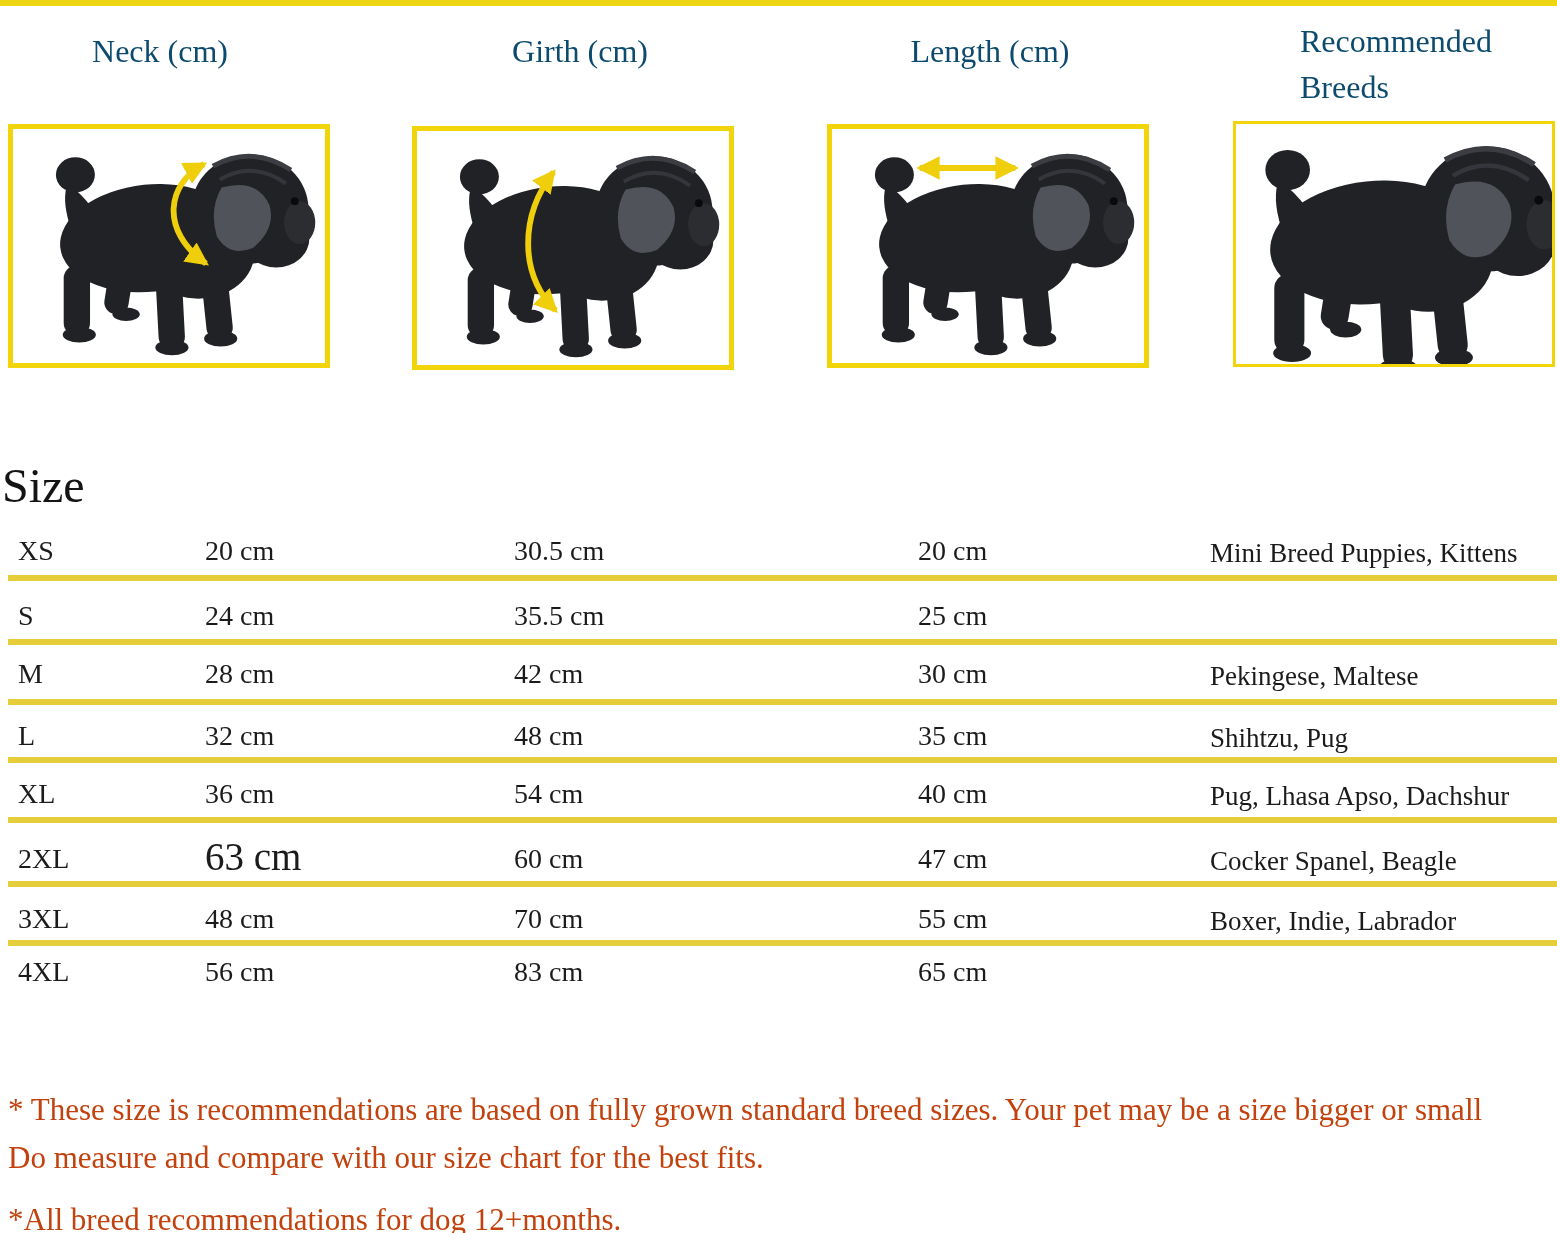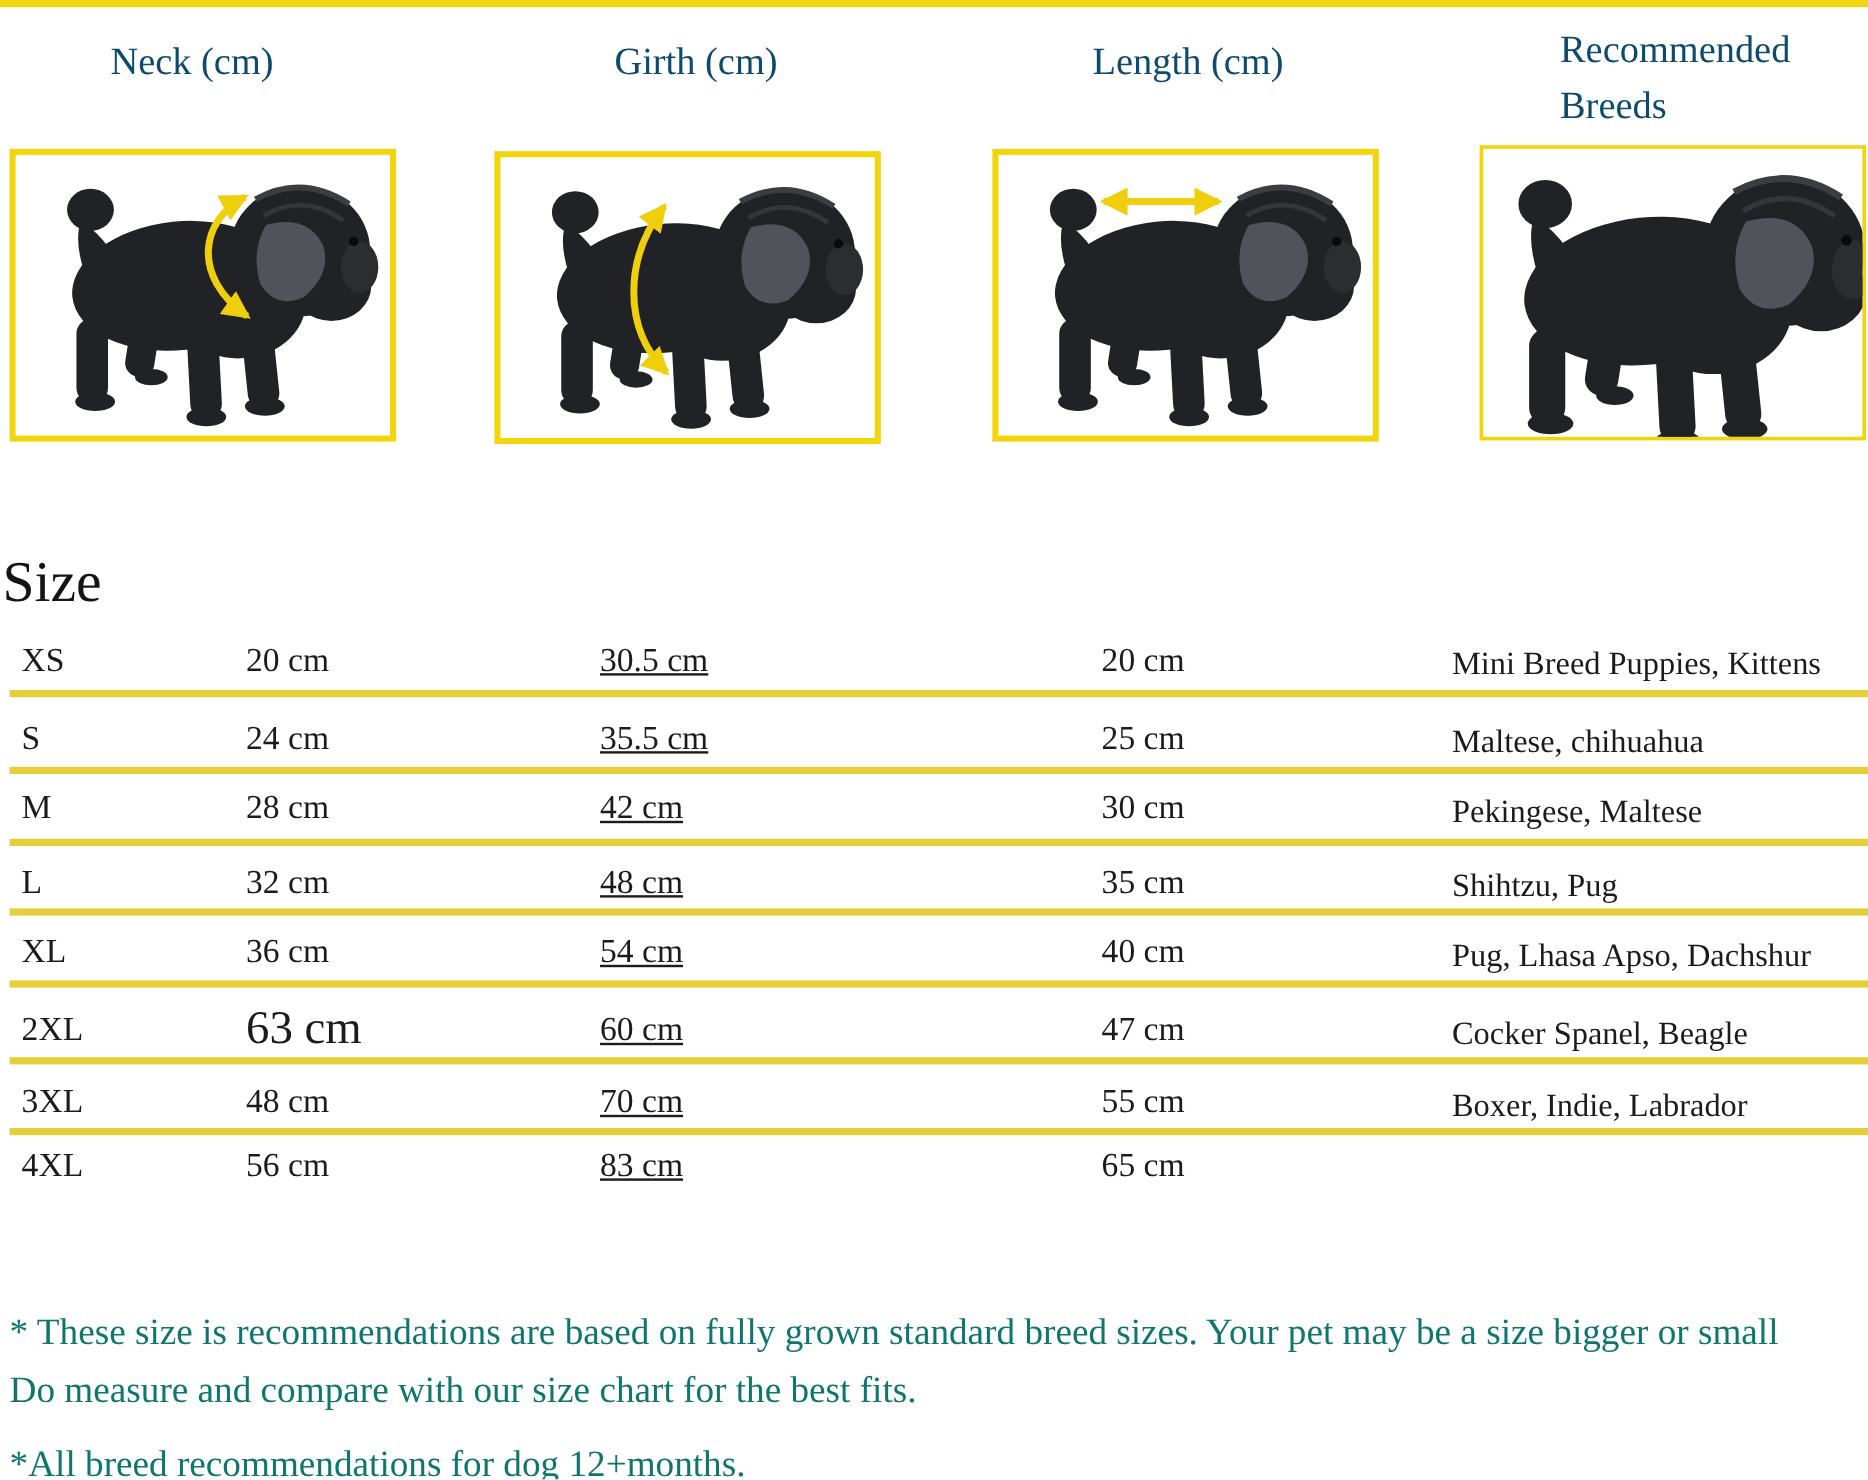--- a/index.html
+++ b/index.html
@@ -47,34 +47,34 @@
   
   .size-heading{
     position:absolute;left:2px;top:458px;
     font-size:48px;color:#141416;
   }
   
   .t-row{position:absolute;left:0;right:0;height:44px;}
   .t-row span{position:absolute;top:0;font-size:28px;white-space:pre-line;}
   .cell-size  {left:18px;}
   .cell-neck  {left:205px;}
-  .cell-girth {left:500px;text-decoration:underline;}
+  .cell-girth {left:514px;}
   .cell-length{left:918px;}
   .cell-breeds{left:1210px;width:345px;font-size:27px !important;line-height:1.35;}
   .row-0{top:535px;} .row-1{top:600px;} .row-2{top:658px;} .row-3{top:720px;}
   .row-4{top:778px;} .row-5{top:843px;} .row-6{top:903px;} .row-7{top:956px;}
   .row-5 .cell-neck{font-size:39px;top:-9px;}
   .divider{
     position:absolute;left:8px;right:0;height:6px;background:#E5CE3A;
   }
   .d0{top:575px;} .d1{top:639px;} .d2{top:699px;} .d3{top:757px;}
   .d4{top:817px;} .d5{top:881px;} .d6{top:940px;}
   
   .notes{position:absolute;left:8px;top:1086px;width:1515px;}
-  .note{font-size:31px;line-height:1.55;margin:0 0 14px 0;color:#0f766e;}
+  .note{font-size:31px;line-height:1.55;margin:0 0 14px 0;color:#c2410c;}
 </style>
 </head>
 <body>
 
 <svg width="0" height="0" style="position:absolute" aria-hidden="true">
   <defs>
     <marker id="ah" viewBox="0 0 10 10" refX="8.5" refY="5" markerWidth="4" markerHeight="4" orient="auto-start-reverse">
       <path d="M0 0 L10 5 L0 10 z" fill="#EFCE0B"></path>
     </marker>
     <symbol id="dog" viewBox="0 0 320 240">
@@ -155,21 +155,20 @@
     <span class="cell-length">20 cm</span>
     <span class="cell-breeds">Mini Breed Puppies, Kittens</span>
   </div>
   <div class="divider d0"></div>
 
   <div class="t-row row-1">
     <span class="cell-size">S</span>
     <span class="cell-neck">24 cm</span>
     <span class="cell-girth">35.5 cm</span>
     <span class="cell-length">25 cm</span>
-    <span class="cell-breeds">Maltese, chihuahua</span>
   </div>
   <div class="divider d1"></div>
 
   <div class="t-row row-2">
     <span class="cell-size">M</span>
     <span class="cell-neck">28 cm</span>
     <span class="cell-girth">42 cm</span>
     <span class="cell-length">30 cm</span>
     <span class="cell-breeds">Pekingese, Maltese</span>
   </div>

